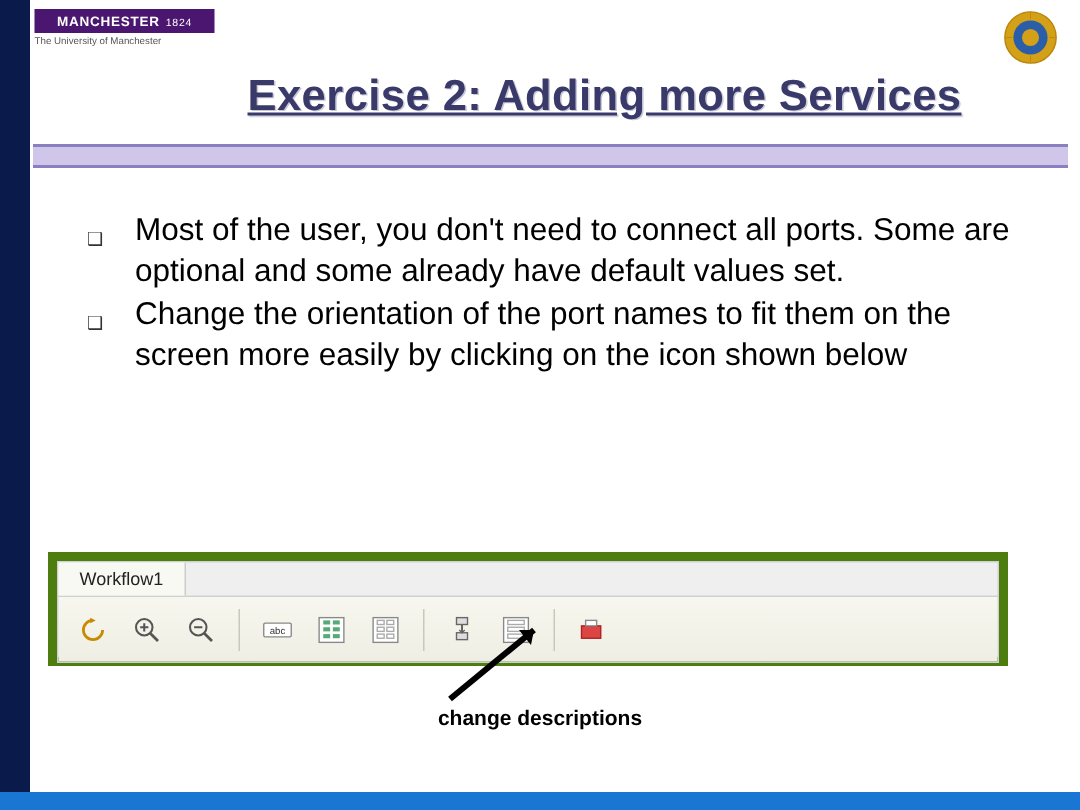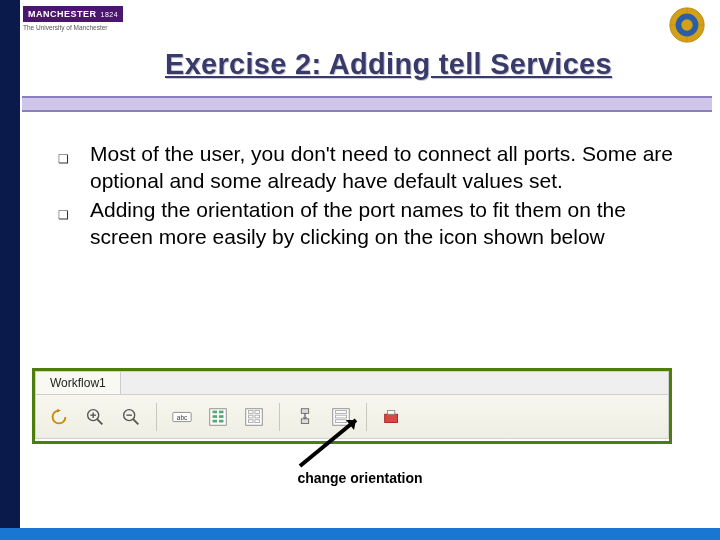--- a/index.html
+++ b/index.html
@@ -14,21 +14,21 @@
   }
 
   
   .uni-logo {
     position: absolute; left: 23px; top: 6px;
     width: 112px; height: 36px;
     display: flex; flex-direction: column; align-items: flex-start;
   }
   .uni-logo .plate {
     background: #4b1670; color: #fff; font-size: 9px; font-weight: bold;
-    padding: 3px 5px; letter-spacing: 0.5px; display: flex; align-items: baseline; gap: 4px;
+    padding: 3px 15px; letter-spacing: 0.5px; display: flex; align-items: baseline; gap: 4px;
   }
   .uni-logo .plate .year { font-size: 7px; font-weight: normal; }
   .uni-logo .subtitle { font-size: 6.5px; color: #555; margin-top: 2px; }
 
   
   .badge-logo {
     position: absolute; right: 14px; top: 6px;
     width: 38px; height: 38px;
   }
   .badge-logo svg { width: 38px; height: 38px; }
@@ -60,21 +60,21 @@
     font-size: 21px; line-height: 27px; color: #000;
   }
   .bullet-list li::before {
     content: "❑"; position: absolute; left: 8px; top: 6px;
     font-size: 12px; color: #333;
   }
 
   
   .toolbar-shot {
     position: absolute; left: 32px; top: 368px; width: 640px; height: 76px;
-    background: #fff; border: 3px solid #4d7c0f;
+    background: #fff; border: 6px solid #4d7c0f;
   }
   .toolbar-shot .tab-row {
     height: 24px; background: #efefef; border: 1px solid #d0d0d0;
     display: flex; align-items: stretch;
   }
   .toolbar-shot .tab {
     background: #f9f9f4; border-right: 1px solid #ccc;
     padding: 0 14px; font-size: 12px; color: #222;
     display: flex; align-items: center;
   }
@@ -129,28 +129,28 @@
       <circle cx="20" cy="20" r="6" fill="#d4a017"></circle>
       <g stroke="#b8860b" stroke-width="0.6">
         <line x1="20" y1="3" x2="20" y2="7"></line>
           <line x1="20" y1="33" x2="20" y2="37"></line>
         <line x1="3" y1="20" x2="7" y2="20"></line>
           <line x1="33" y1="20" x2="37" y2="20"></line>
       </g>
     </svg>
   </div>
 
-  <div class="title">Exercise 2: Adding tell Services</div>
+  <div class="title">Exercise 2: Adding more Services</div>
 
   <div class="band"></div>
 
   <div class="content">
     <ul class="bullet-list">
       <li>Most of the user, you don't need to connect all ports. Some are optional and some already have default values set.</li>
-      <li>Adding the orientation of the port names to fit them on the screen more easily by clicking on the icon shown below</li>
+      <li>Change the orientation of the port names to fit them on the screen more easily by clicking on the icon shown below</li>
     </ul>
   </div>
 
   <div class="toolbar-shot">
     <div class="tab-row">
       <div class="tab">
         <span>Workflow1</span>
       </div>
     </div>
     <div class="icon-row">
@@ -229,17 +229,17 @@
           </svg>
       </div>
     </div>
   </div>
 
   <svg class="arrow" viewBox="0 0 90 60">
     <line x1="10" y1="52" x2="66" y2="6" stroke="#000" stroke-width="4"></line>
     <polygon points="66,6 56,6 64,16" fill="#000"></polygon>
   </svg>
 
-  <div class="caption">change orientation</div>
+  <div class="caption">change descriptions</div>
 
   <div class="footer-bar"></div>
 
 </div>
 
 </body></html>

